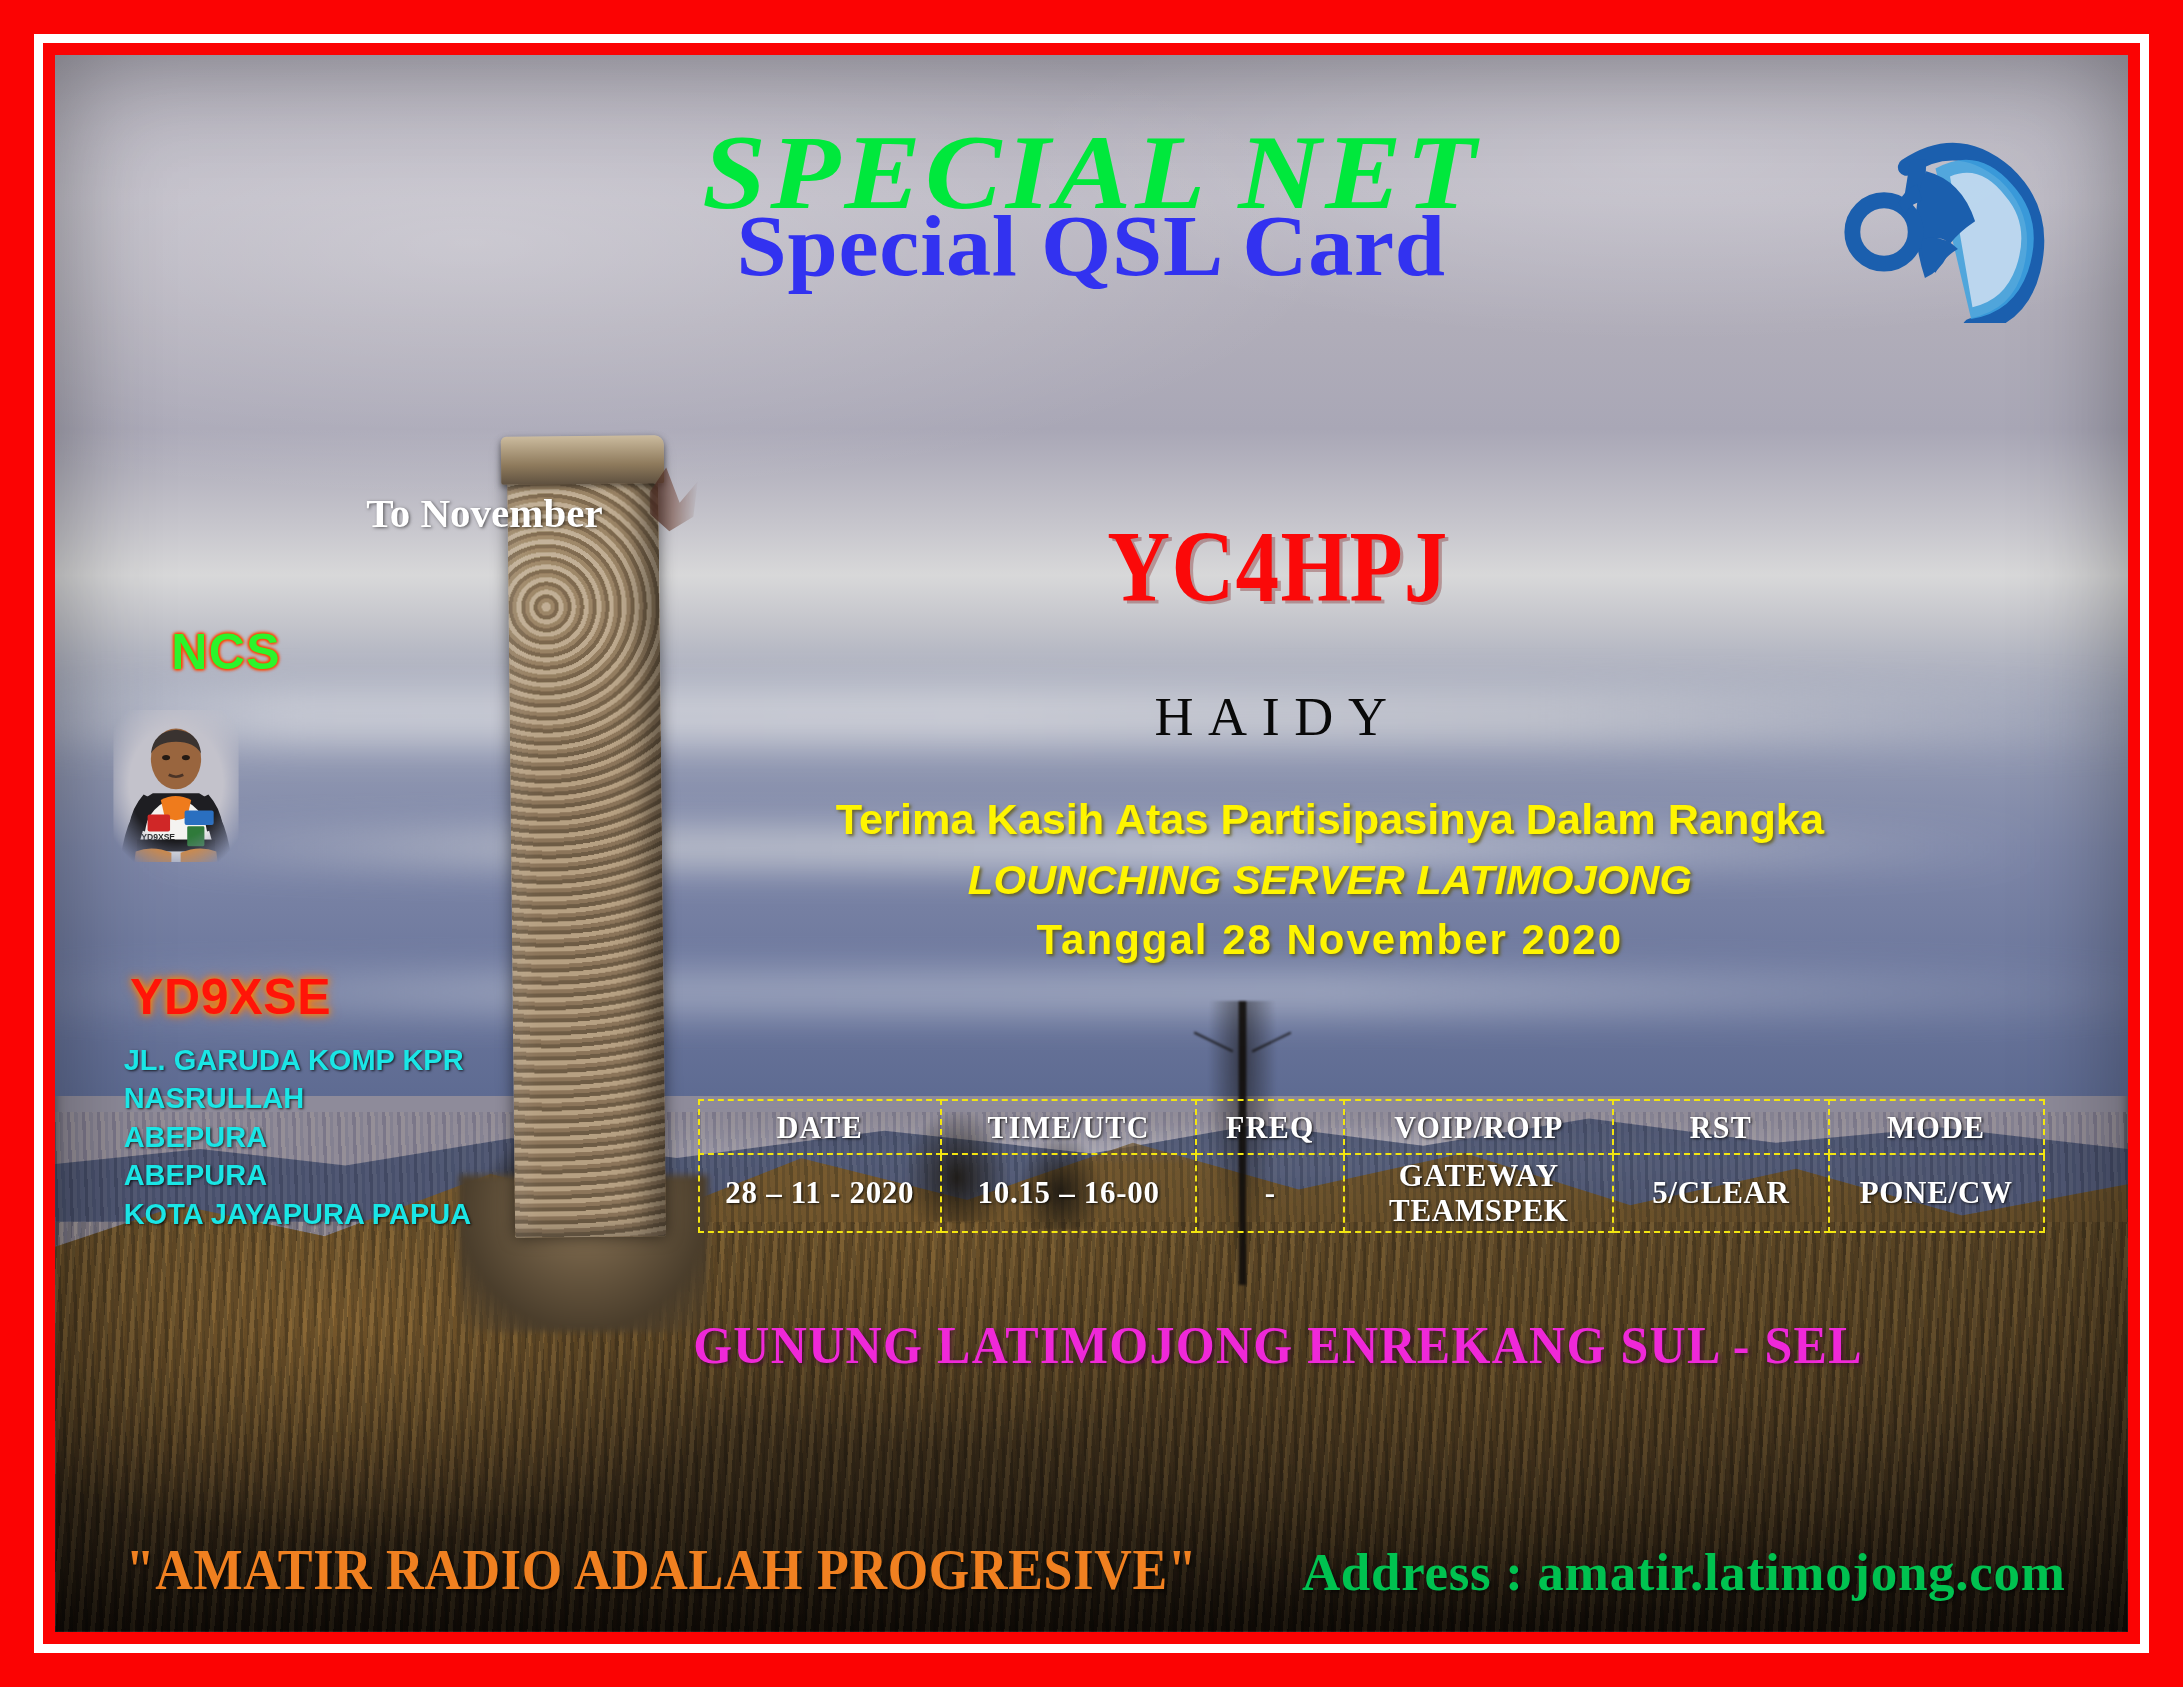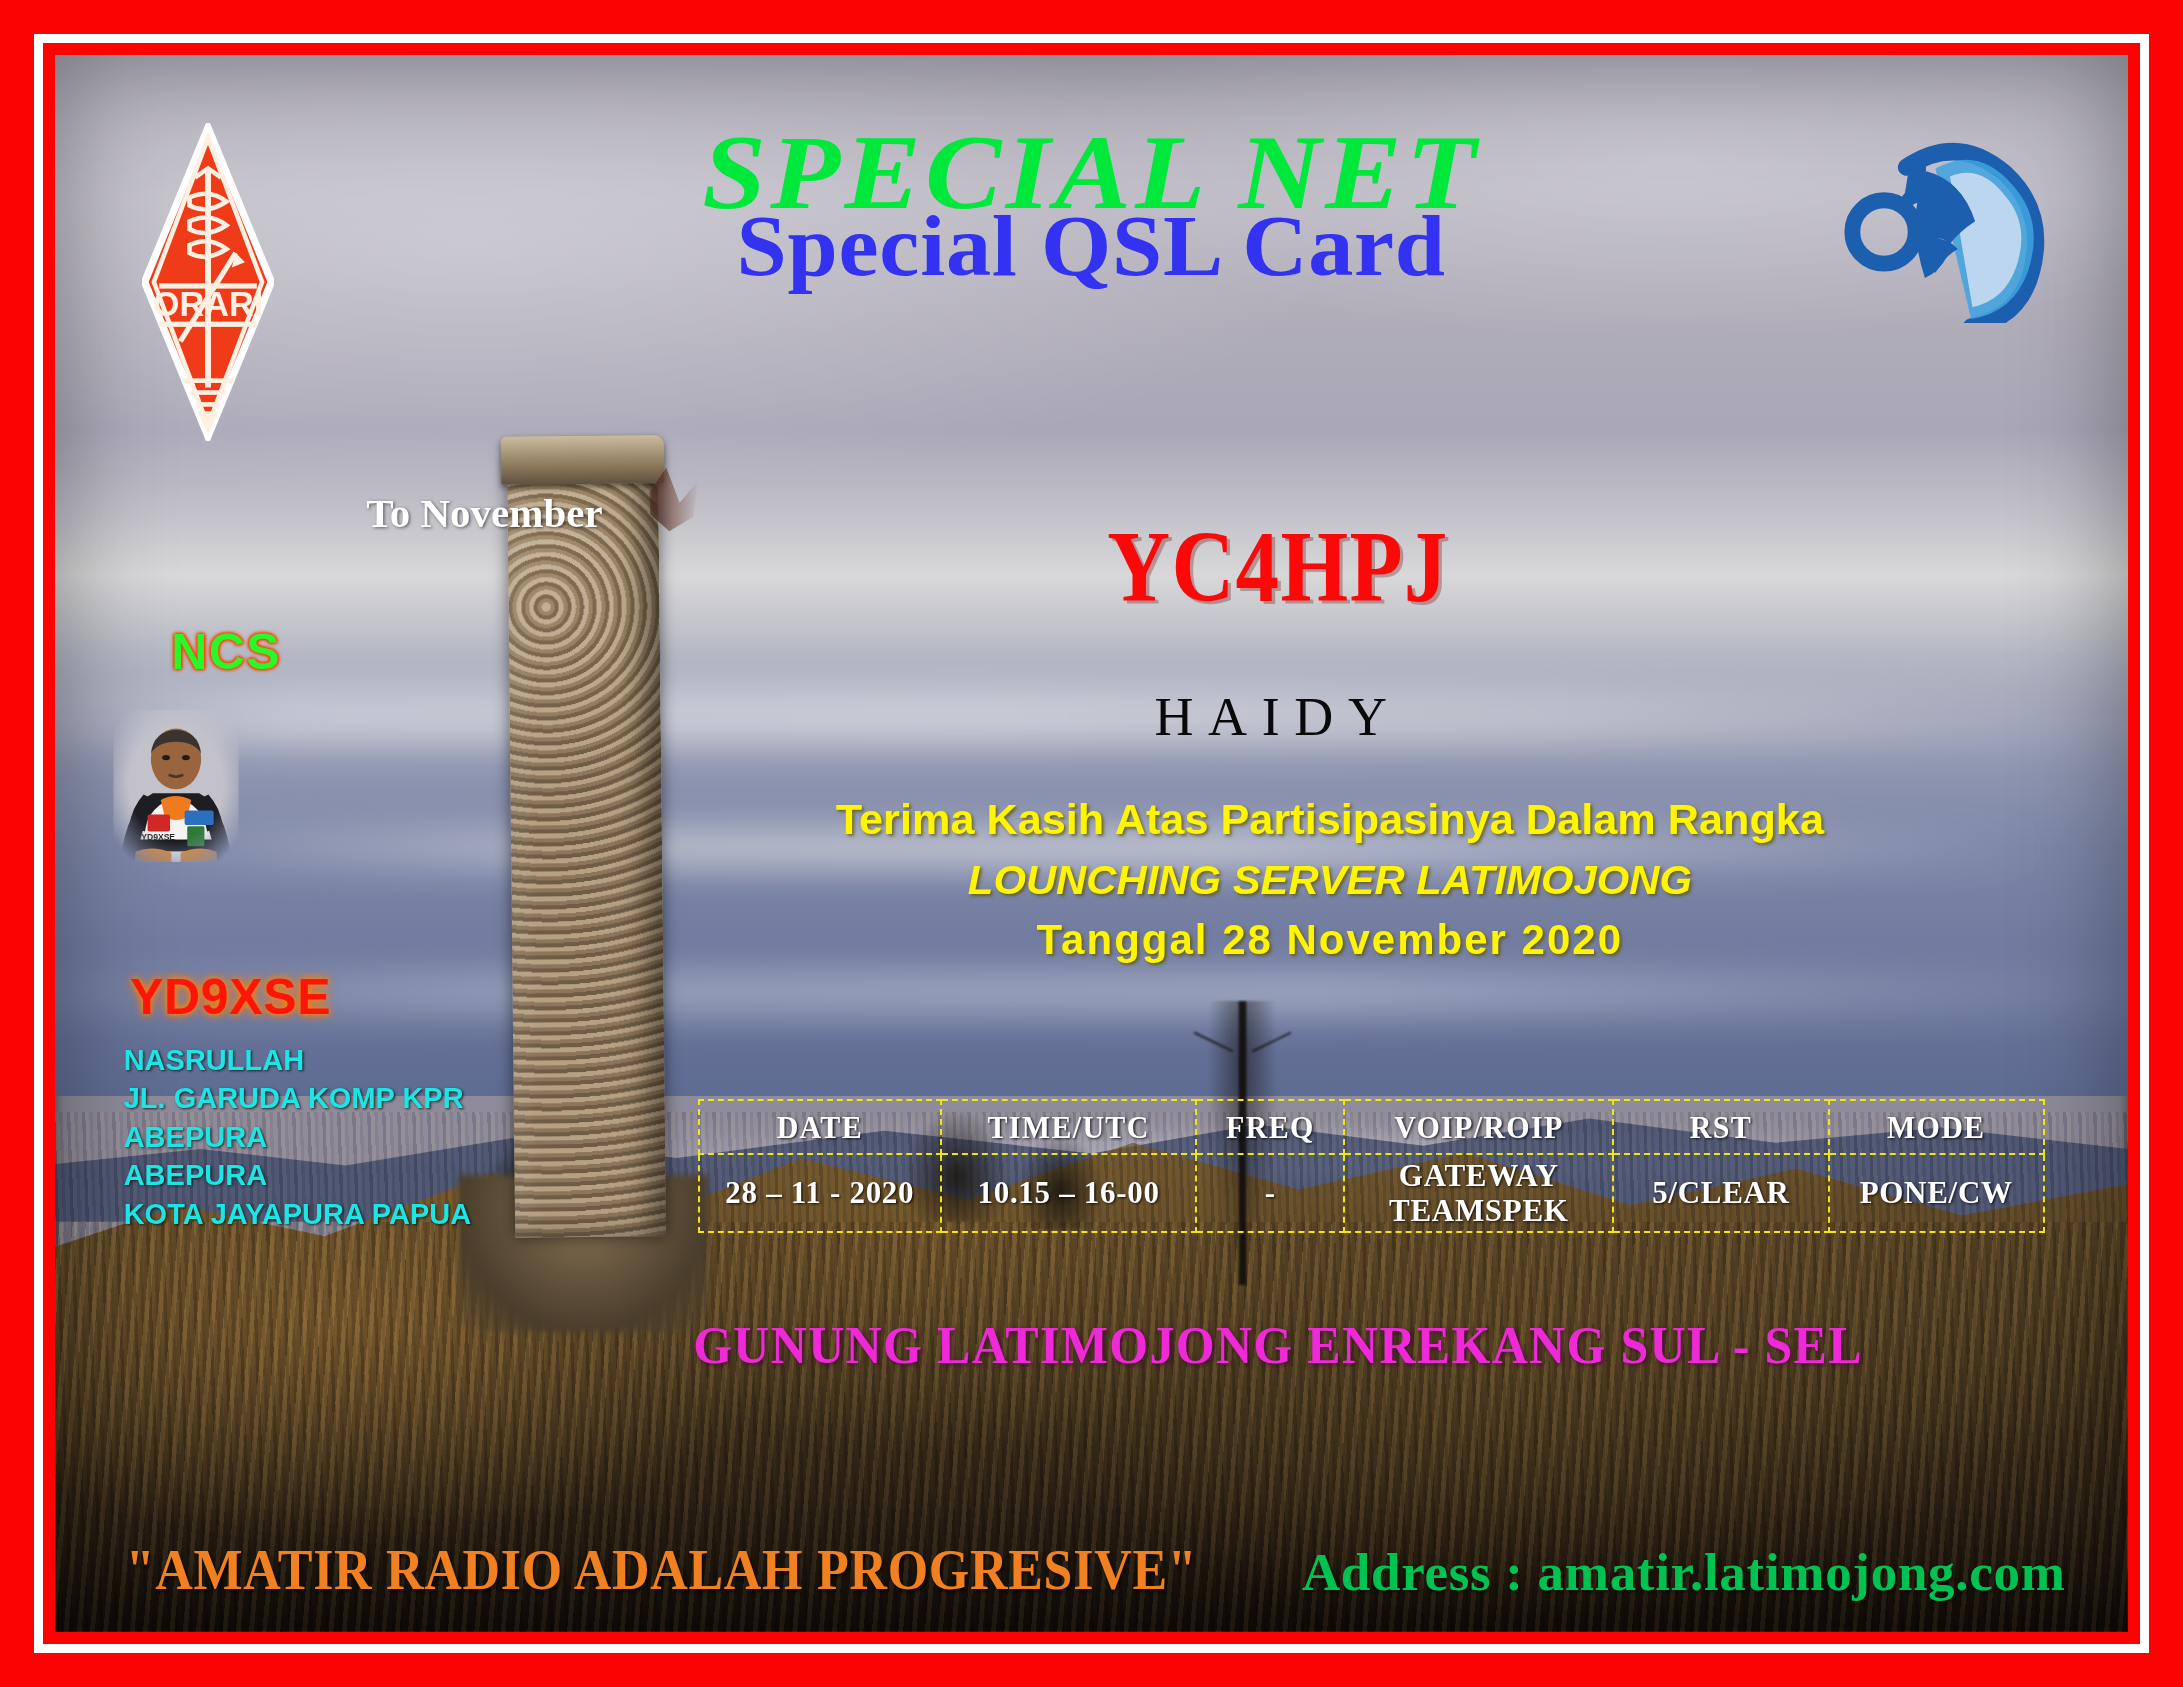--- a/index.html
+++ b/index.html
@@ -351,40 +351,20 @@
      <div class="tree-bare"></div>
      <div class="monument-base"></div>
 
      <div id="monument">
        <div id="monument-cap"></div>
        <div class="pillar-flag"></div>
      </div>
 
      <div class="vignette"></div>
 
-     <div id="orari-logo">
-       <svg viewBox="0 0 200 480" width="132" height="318">
-         <polygon points="100,6 196,240 100,474 4,240" fill="#ef3b18" stroke="#ffffff" stroke-width="11"></polygon>
-         <polygon points="100,22 182,240 100,458 18,240" fill="none" stroke="#fdf0e2" stroke-width="7"></polygon>
-         <line x1="100" y1="70" x2="100" y2="400" stroke="#fdf0e2" stroke-width="9"></line>
-         <path d="M80 82 L100 68 L120 82" fill="none" stroke="#fdf0e2" stroke-width="7"></path>
-         <path d="M72 112 q30 -14 56 6 q-30 20 -56 6 z
-                  M72 148 q30 -14 56 6 q-30 20 -56 6 z
-                  M72 184 q30 -14 56 6 q-30 20 -56 6 z" fill="none" stroke="#fdf0e2" stroke-width="7"></path>
-         <line x1="58" y1="330" x2="142" y2="196" stroke="#fdf0e2" stroke-width="8"></line>
-         <path d="M142 196 l-6 22 l20 -8 z" fill="#fdf0e2"></path>
-         <rect x="26" y="242" width="148" height="8" fill="#fdf0e2"></rect>
-         <rect x="26" y="300" width="148" height="8" fill="#fdf0e2"></rect>
-         <text x="100" y="292" text-anchor="middle" font-family="Liberation Sans, sans-serif" font-weight="bold" font-size="52" fill="#fdf0e2">ORARI</text>
-         <rect x="62" y="386" width="76" height="7" fill="#fdf0e2"></rect>
-         <rect x="72" y="404" width="56" height="7" fill="#fdf0e2"></rect>
-         <rect x="82" y="422" width="36" height="7" fill="#fdf0e2"></rect>
-         <polygon points="84,436 116,436 100,472" fill="#fdf0e2"></polygon>
-       </svg>
-     </div>
 
      <div id="hamlogo">
        <svg viewBox="0 0 330 300" width="218" height="198">
          <path d="M300 150 a140 140 0 0 0 -140 -140 a140 140 0 0 0 -140 140" fill="none" stroke="#1260b0" stroke-width="0"></path>
          <path d="M96 64 q78 -52 150 10 q62 58 40 146 q-18 72 -92 86" fill="none" stroke="#1b5fae" stroke-width="26" stroke-linecap="round"></path>
          <path d="M140 66 q64 -36 116 24 q50 54 24 132 q-22 62 -86 72" fill="#3ea3e0" opacity=".85"></path>
          <path d="M162 78 q46 -20 84 30 q38 44 16 108 q-18 50 -66 60" fill="#c6dcf0" opacity=".9"></path>
          <path d="M110 52 q-8 0 -10 12 l-10 62 q24 -8 34 -14 l2 -60 z" fill="#1b5fae"></path>
          <path d="M126 70 q54 14 74 76 q-24 16 -38 34 q-16 -14 -26 -4 q12 16 22 22
                   q-12 24 -34 34 q-20 -62 -12 -112 q4 -32 14 -50 z" fill="#1b5fae"></path>
@@ -436,22 +416,22 @@
            <rect x="108" y="152" width="44" height="22" rx="3" fill="#2a6fc0"></rect>
            <rect x="112" y="176" width="26" height="30" rx="2" fill="#2f7a3a"></rect>
            <text x="68" y="196" text-anchor="middle" font-family="Liberation Sans, sans-serif" font-size="13" font-weight="bold" fill="#2a2a2a">YD9XSE</text>
          </g>
        </svg>
      </div>
 
      <div id="ncs-call">YD9XSE</div>
 
      <div id="address-block">
+       <div>JL. GARUDA KOMP KPR</div>
        <div>NASRULLAH</div>
-       <div>JL. GARUDA KOMP KPR</div>
        <div>ABEPURA</div>
        <div>ABEPURA</div>
        <div>KOTA JAYAPURA PAPUA</div>
      </div>
 
      <div id="event-block">
        <div id="event-thanks">Terima Kasih Atas Partisipasinya Dalam Rangka</div>
        <div id="event-title">LOUNCHING SERVER LATIMOJONG</div>
        <div id="event-date">Tanggal  28  November  2020</div>
      </div>

